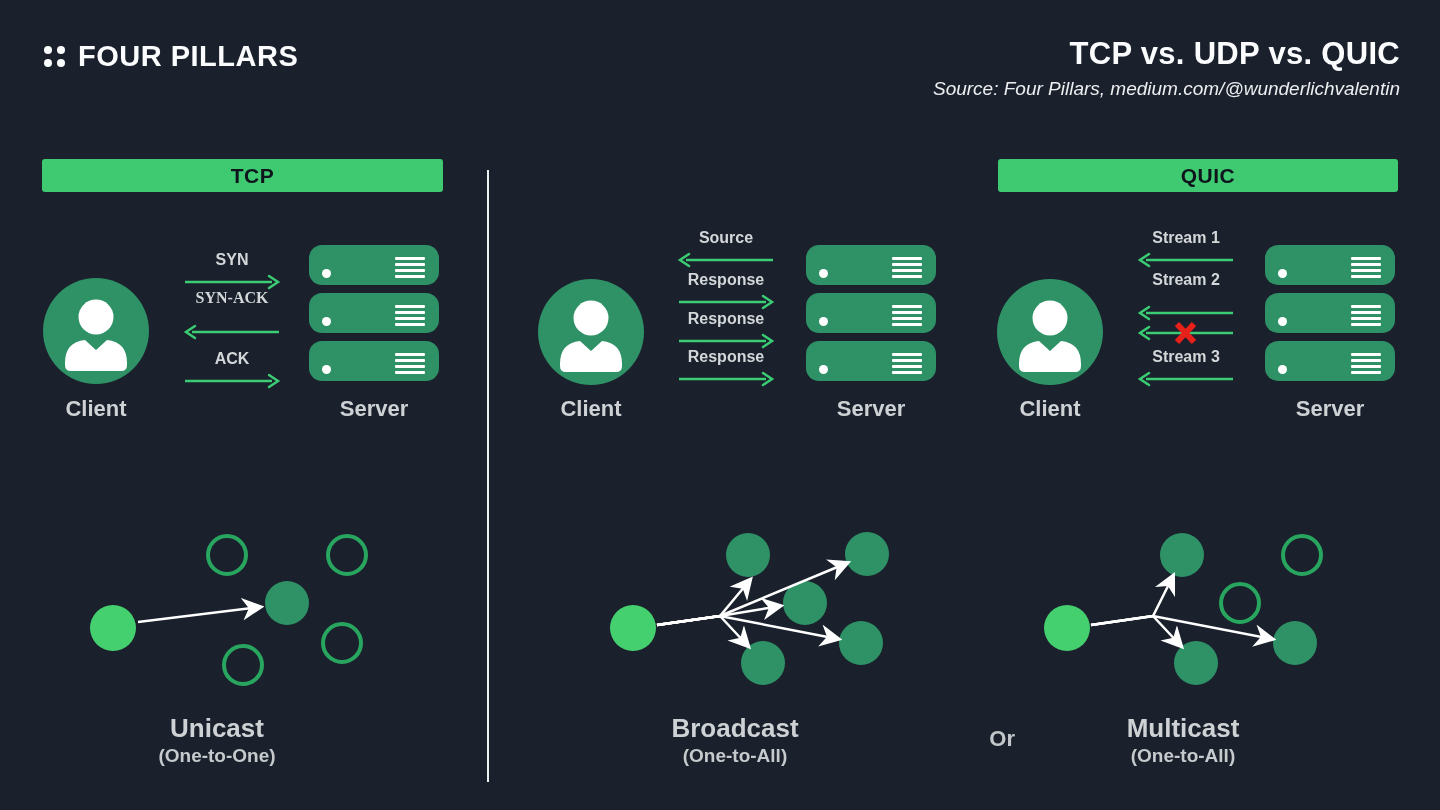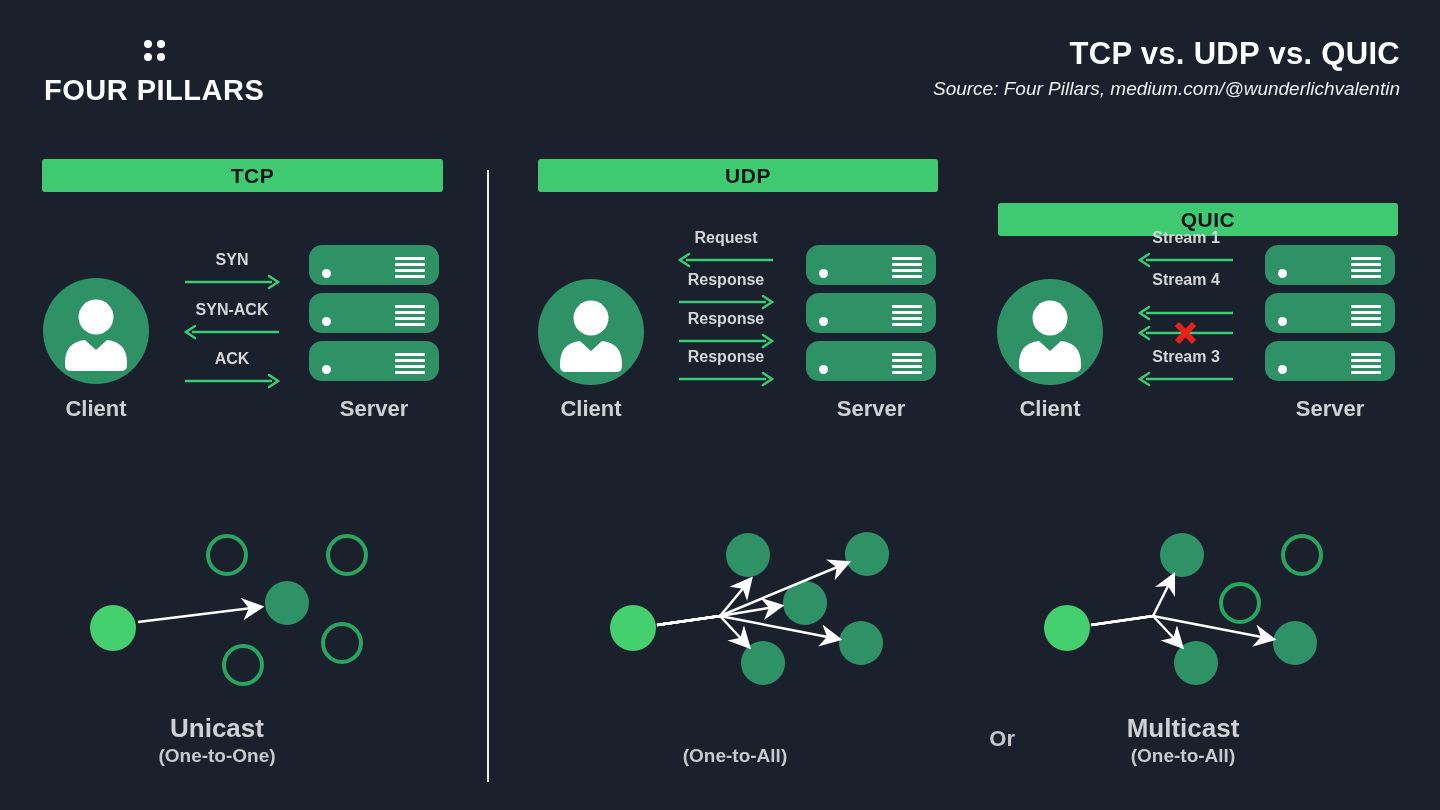--- a/index.html
+++ b/index.html
@@ -4,38 +4,38 @@
 <style>
   * { margin:0; padding:0; box-sizing:border-box; }
   html,body { width:1440px; height:810px; }
   body { font-family:"Liberation Sans","DejaVu Sans",sans-serif; background:#11161f; }
   .stage {
     position:relative; width:1440px; height:810px;
     background:#1a212c; overflow:hidden;
   }
 
   
-  .logo { position:absolute; left:44px; top:40px; display:flex; align-items:center; gap:13px;flex-direction:column; }
+  .logo { position:absolute; left:44px; top:40px; display:flex; align-items:center; gap:13px; }
   .dots-icon { display:grid; grid-template-columns:8px 8px; grid-template-rows:8px 8px; gap:5px; }
   .dots-icon span { width:8px; height:8px; border-radius:50%; background:#fbfcfd; }
   .logo-text { font-size:29px; font-weight:800; color:#fbfcfd; letter-spacing:0.5px; }
 
   .title-block { position:absolute; right:40px; top:36px; text-align:right; }
   .main-title { font-size:31px; font-weight:700; color:#fbfcfd; letter-spacing:0.3px; }
   .source-line { margin-top:6px; font-size:19px; font-style:italic; color:#eceef0; }
 
   
   .proto-bar {
     position:absolute; top:159px; height:33px; background:#3fca72; border-radius:3px;
     display:flex; align-items:center; justify-content:center;
     font-size:21px; font-weight:800; color:#0e141c; letter-spacing:0.5px;padding-left:20px;
   }
   .bar-tcp  { left:42px;  width:401px; }
   .bar-udp  { left:538px; width:400px; }
-  .bar-quic { left:998px; width:400px;margin-top:44px; }
+  .bar-quic { left:998px; width:400px; }
 
   
   .divider { position:absolute; left:487px; top:170px; width:2px; height:612px; background:#eef1f3; }
 
   
   .avatar { position:absolute; width:106px; height:106px; }
   .actor-label { position:absolute; width:140px; top:396px; text-align:center;
                  font-size:22px; font-weight:bold; color:#ced2d5; }
 
   
@@ -75,21 +75,20 @@
     </div>
     <div class="logo-text">FOUR PILLARS</div>
   </div>
 
   <div class="title-block">
     <div class="main-title">TCP vs. UDP vs. QUIC</div>
     <div class="source-line">Source: Four Pillars, medium.com/@wunderlichvalentin</div>
   </div>
 
   <div class="proto-bar bar-tcp">TCP</div>
-  <div class="proto-bar bar-udp">UDP</div>
   <div class="proto-bar bar-quic">QUIC</div>
 
   <div class="divider"></div>
 
   <svg class="avatar" style="left:43px; top:278px;" viewBox="0 0 106 106">
     <circle cx="53" cy="53" r="53" fill="#2e9266"></circle>
     <g fill="#ffffff">
       <circle cx="53" cy="39" r="17.5"></circle>
       <path d="M22,85 q0,-21 20,-23 l11,10 11,-10 q20,2 20,23 l0,2 q0,6 -6,6 l-50,0 q-6,0 -6,-6 z"></path>
     </g>
@@ -126,21 +125,21 @@
       </div>
   </div>
   <div class="actor-label" style="left:304px;">Server</div>
 
   <div class="msg-label" style="left:165px; top:251px;">SYN</div>
   <svg class="msg-arrow" style="left:184px; top:260px;">
     <line x1="1" y1="22" x2="88" y2="22" stroke="#3bcc74" stroke-width="2.5"></line>
     <path d="M85,16 L94,22 L85,28" fill="none" stroke="#3bcc74" stroke-width="2.5" stroke-linecap="round"></path>
   </svg>
 
-  <div class="msg-label" style="left:165px; top:301px;">SYN-ACK</div>
+  <div class="msg-label" style="left:165px; top:289px;font-family:Liberation Serif, serif;">SYN-ACK</div>
   <svg class="msg-arrow" style="left:184px; top:310px;">
     <line x1="8" y1="22" x2="95" y2="22" stroke="#3bcc74" stroke-width="2.5"></line>
     <path d="M11,16 L2,22 L11,28" fill="none" stroke="#3bcc74" stroke-width="2.5" stroke-linecap="round"></path>
   </svg>
 
   <div class="msg-label" style="left:165px; top:350px;">ACK</div>
   <svg class="msg-arrow" style="left:184px; top:359px;">
     <line x1="1" y1="22" x2="88" y2="22" stroke="#3bcc74" stroke-width="2.5"></line>
     <path d="M85,16 L94,22 L85,28" fill="none" stroke="#3bcc74" stroke-width="2.5" stroke-linecap="round"></path>
   </svg>
@@ -178,21 +177,21 @@
         <span class="server-lines">
           <i></i>
           <i></i>
           <i></i>
           <i></i>
         </span>
       </div>
   </div>
   <div class="actor-label" style="left:801px;">Server</div>
 
-  <div class="msg-label" style="left:659px; top:229px;">Request</div>
+  <div class="msg-label" style="left:659px; top:229px;">Source</div>
   <svg class="msg-arrow" style="left:678px; top:238px;">
     <line x1="8" y1="22" x2="95" y2="22" stroke="#3bcc74" stroke-width="2.5"></line>
     <path d="M11,16 L2,22 L11,28" fill="none" stroke="#3bcc74" stroke-width="2.5" stroke-linecap="round"></path>
   </svg>
 
   <div class="msg-label" style="left:659px; top:271px;">Response</div>
   <svg class="msg-arrow" style="left:678px; top:280px;">
     <line x1="1" y1="22" x2="88" y2="22" stroke="#3bcc74" stroke-width="2.5"></line>
     <path d="M85,16 L94,22 L85,28" fill="none" stroke="#3bcc74" stroke-width="2.5" stroke-linecap="round"></path>
   </svg>
@@ -248,21 +247,21 @@
       </div>
   </div>
   <div class="actor-label" style="left:1260px;">Server</div>
 
   <div class="msg-label" style="left:1119px; top:229px;">Stream 1</div>
   <svg class="msg-arrow" style="left:1138px; top:238px;">
     <line x1="8" y1="22" x2="95" y2="22" stroke="#3bcc74" stroke-width="2.5"></line>
     <path d="M11,16 L2,22 L11,28" fill="none" stroke="#3bcc74" stroke-width="2.5" stroke-linecap="round"></path>
   </svg>
 
-  <div class="msg-label" style="left:1119px; top:271px;">Stream 4</div>
+  <div class="msg-label" style="left:1119px; top:271px;">Stream 2</div>
   <svg class="msg-arrow" style="left:1138px; top:269px;">
     <line x1="8" y1="44" x2="95" y2="44" stroke="#3bcc74" stroke-width="2.5"></line>
     <path d="M11,38 L2,44 L11,50" fill="none" stroke="#3bcc74" stroke-width="2.5" stroke-linecap="round"></path>
   </svg>
 
   <svg class="msg-arrow" style="left:1138px; top:311px;">
     <line x1="8" y1="22" x2="95" y2="22" stroke="#3bcc74" stroke-width="2.5"></line>
     <path d="M11,16 L2,22 L11,28" fill="none" stroke="#3bcc74" stroke-width="2.5" stroke-linecap="round"></path>
     <path d="M39,13 L56,31 M56,13 L39,31" stroke="#e8201a" stroke-width="6"></path>
   </svg>
@@ -303,20 +302,21 @@
     <circle cx="261" cy="125" r="22" fill="#2e9266"></circle>
     <circle cx="33" cy="110" r="23" fill="#45d06f"></circle>
     <g stroke="#ffffff" stroke-width="2.5" fill="none">
       <path d="M57,107 L120,98 L150,62" marker-end="url(#mb)"></path>
       <path d="M57,107 L120,98 L247,45" marker-end="url(#mb)"></path>
       <path d="M57,107 L120,98 L180,88" marker-end="url(#mb)"></path>
       <path d="M57,107 L120,98 L148,128" marker-end="url(#mb)"></path>
       <path d="M57,107 L120,98 L238,121" marker-end="url(#mb)"></path>
     </g>
   </svg>
+  <div class="cast-title" style="left:635px;">Broadcast</div>
   <div class="cast-sub" style="left:625px;">(One-to-All)</div>
 
   <div class="or-label">Or</div>
 
   <svg class="cast-svg" style="left:1030px; top:518px;">
     <defs>
       <marker id="mm" viewBox="0 0 10 10" refX="8" refY="5" markerWidth="9" markerHeight="9" orient="auto">
         <path d="M0,0 L10,5 L0,10 L3,5 z" fill="#ffffff"></path>
       </marker>
     </defs>

